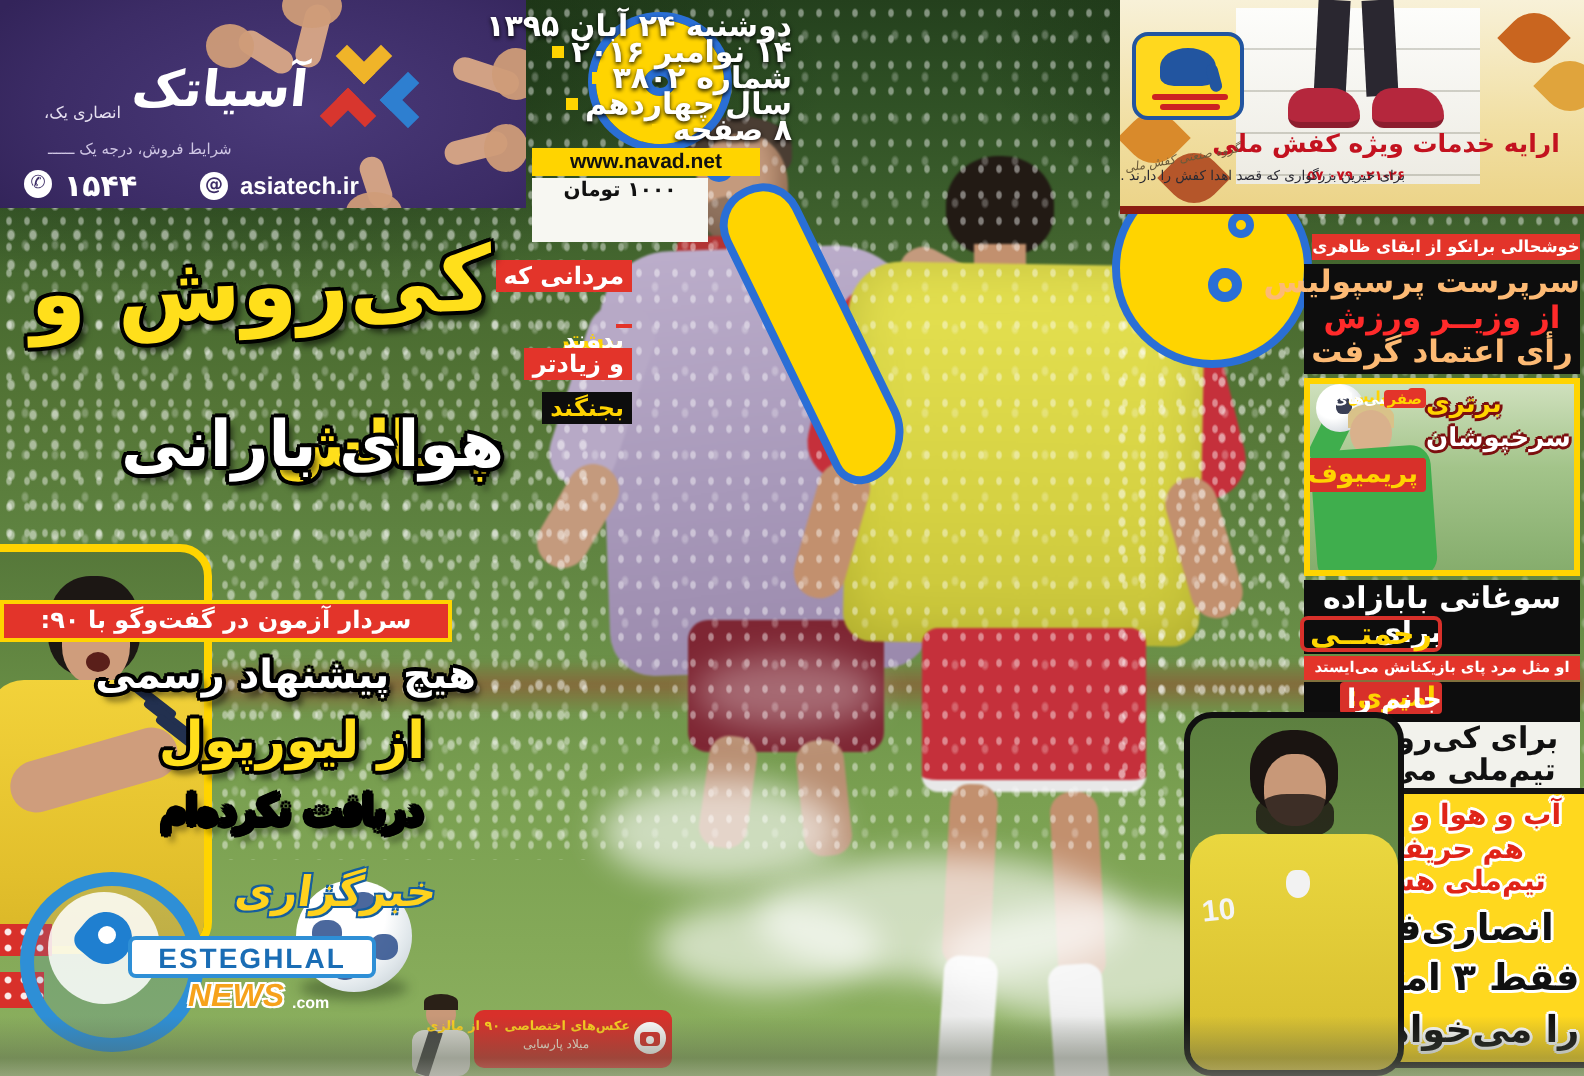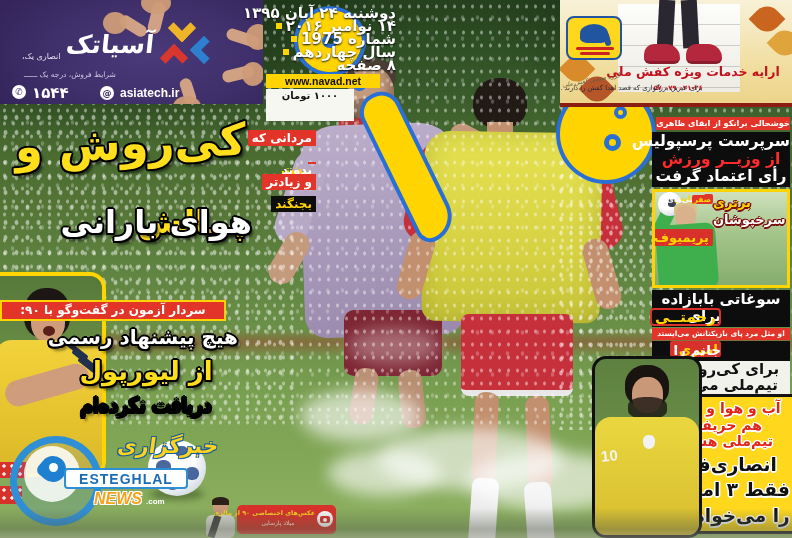--- a/index.html
+++ b/index.html
@@ -176,21 +176,21 @@
   .az-q2{font-size:26px;font-weight:bold;color:#ffdf1b;line-height:38px;}
   .az-q3{font-size:20px;font-weight:normal;color:#000000;line-height:30px;}
 
   
   .rc{z-index:12;direction:rtl;}
   .rc-strip1{left:656px;top:117px;width:134px;height:13px;background:#e3342a;color:#fff;
     font-size:8.2px;font-weight:bold;text-align:center;line-height:13px;white-space:nowrap;direction:rtl;}
   .rc-block1{left:652px;top:132px;width:138px;height:55px;background:#0d0d0d;direction:rtl;
     text-align:center;padding-top:1px;}
   .rc-block1 div{position:relative !important;font-size:15.5px;font-weight:bold;line-height:17.5px;
-    color:#ffffff;white-space:nowrap;}
+    color:#fdba74;white-space:nowrap;}
   .rc-block1 .red{color:#ff2a2a;}
   .gk-box{left:652px;top:189px;width:138px;height:99px;z-index:12;overflow:hidden;
     border:3px solid #ffd400;background:linear-gradient(180deg,#cfe0bd,#a3c48a 45%,#86ad6d);}
   .gk-box div{position:absolute;}
   .gk-torso{left:2px;top:32px;width:60px;height:66px;background:#3fae4d;border-radius:10px;transform:rotate(-4deg);}
   .gk-head{left:20px;top:13px;width:21px;height:23px;background:#d9b18c;border-radius:50%;}
   .gk-hairc{left:19px;top:10px;width:23px;height:12px;background:#d9c289;border-radius:50% 50% 0 0;}
   .gk-armup{left:4px;top:8px;width:14px;height:34px;background:#3fae4d;border-radius:7px;transform:rotate(26deg);}
   .gk-ball{left:3px;top:0;width:24px;height:24px;border-radius:50%;
     background:radial-gradient(circle at 35% 35%,#fff 40%,#d8dde2 75%,#b7bfc6);}
@@ -386,21 +386,21 @@
   <div class="hdr dates">
     <div class="date-row">
       <span class="date-label">دوشنبه ۲۴ آبان ۱۳۹۵</span>
       <span class="bullet" style="background:#e3342a;"></span>
     </div>
     <div class="date-row">
       <span class="date-label">۱۴ نوامبر ۲۰۱۶</span>
       <span class="bullet" style="background:#ffd400;"></span>
     </div>
     <div class="date-row">
-      <span class="date-label">شماره 1975</span>
+      <span class="date-label">شماره ۳۸۰۲</span>
       <span class="bullet" style="background:#ffd400;"></span>
     </div>
     <div class="date-row">
       <span class="date-label">سال چهاردهم</span>
       <span class="bullet" style="background:#ffd400;"></span>
     </div>
     <div class="date-row">
       <span class="date-label">۸ صفحه</span>
       <span class="bullet" style="background:#ffd400;"></span>
     </div>

